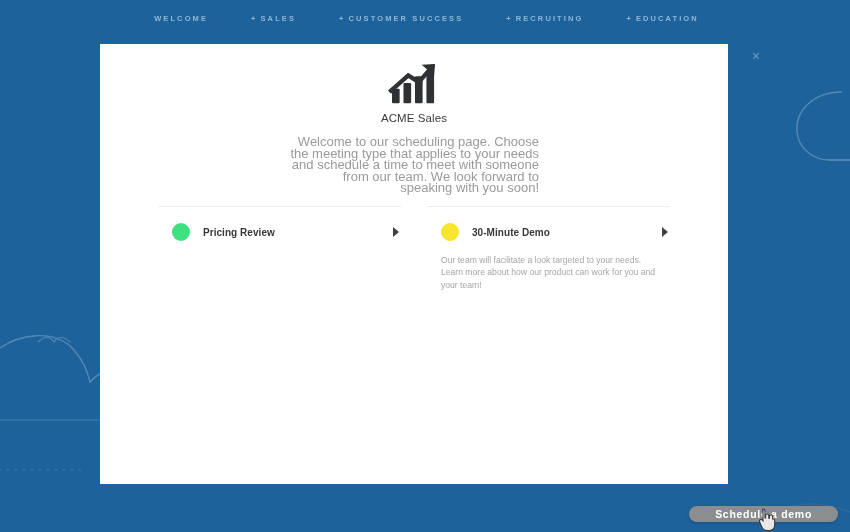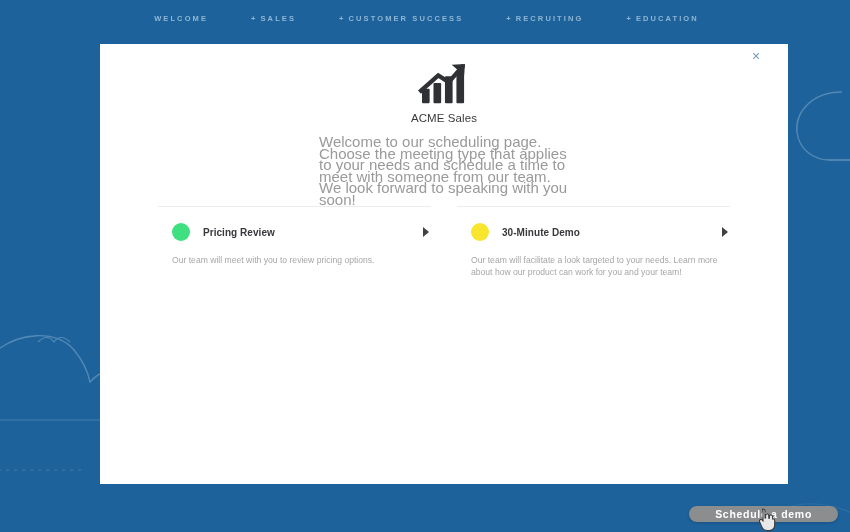--- a/index.html
+++ b/index.html
@@ -44,21 +44,21 @@
     margin-right: 3px;
     font-size: 7.5px;
     font-weight: 700;
   }
 
   
   .modal {
     position: absolute;
     left: 100px;
     top: 44px;
-    width: 688px;
+    width: 628px;
     height: 440px;
     background: #ffffff;
     z-index: 10;
   }
   .close-icon {
     position: absolute;
     left: 748px;
     top: 48px;
     width: 16px; height: 16px;
     z-index: 11;
@@ -78,26 +78,26 @@
     margin: 0 auto 6px;
     display: block;
   }
   .brand-name {
     font-size: 11.5px;
     color: #3a3a3a;
     letter-spacing: 0.1px;
     margin-bottom: 12px;
   }
   .intro {
-    font-size: 15px;
+    font-size: 13px;
     line-height: 11.6px;
     color: #9a9a9a;
     width: 250px;
     margin: 0 auto;
-    text-align: left;
+    text-align: right;
   }
 
   
   .cards {
     position: absolute;
     top: 162px;
     left: 58px;
     right: 58px;
     display: grid;
     grid-template-columns: 1fr 1fr;
@@ -235,21 +235,20 @@
     </div>
 
     <div class="cards">
 
       <div class="card">
         <div class="card-head">
           <span class="dot" style="background:#3fe07f"></span>
           <span class="card-title">Pricing Review</span>
           <span class="card-arrow"></span>
         </div>
-        <div class="card-desc">Our team will meet with you to review pricing options.</div>
       </div>
 
       <div class="card">
         <div class="card-head">
           <span class="dot" style="background:#f7e52e"></span>
           <span class="card-title">30-Minute Demo</span>
           <span class="card-arrow"></span>
         </div>
         <div class="card-desc">Our team will facilitate a look targeted to your needs. Learn more about how our product can work for you and your team!</div>
       </div>

